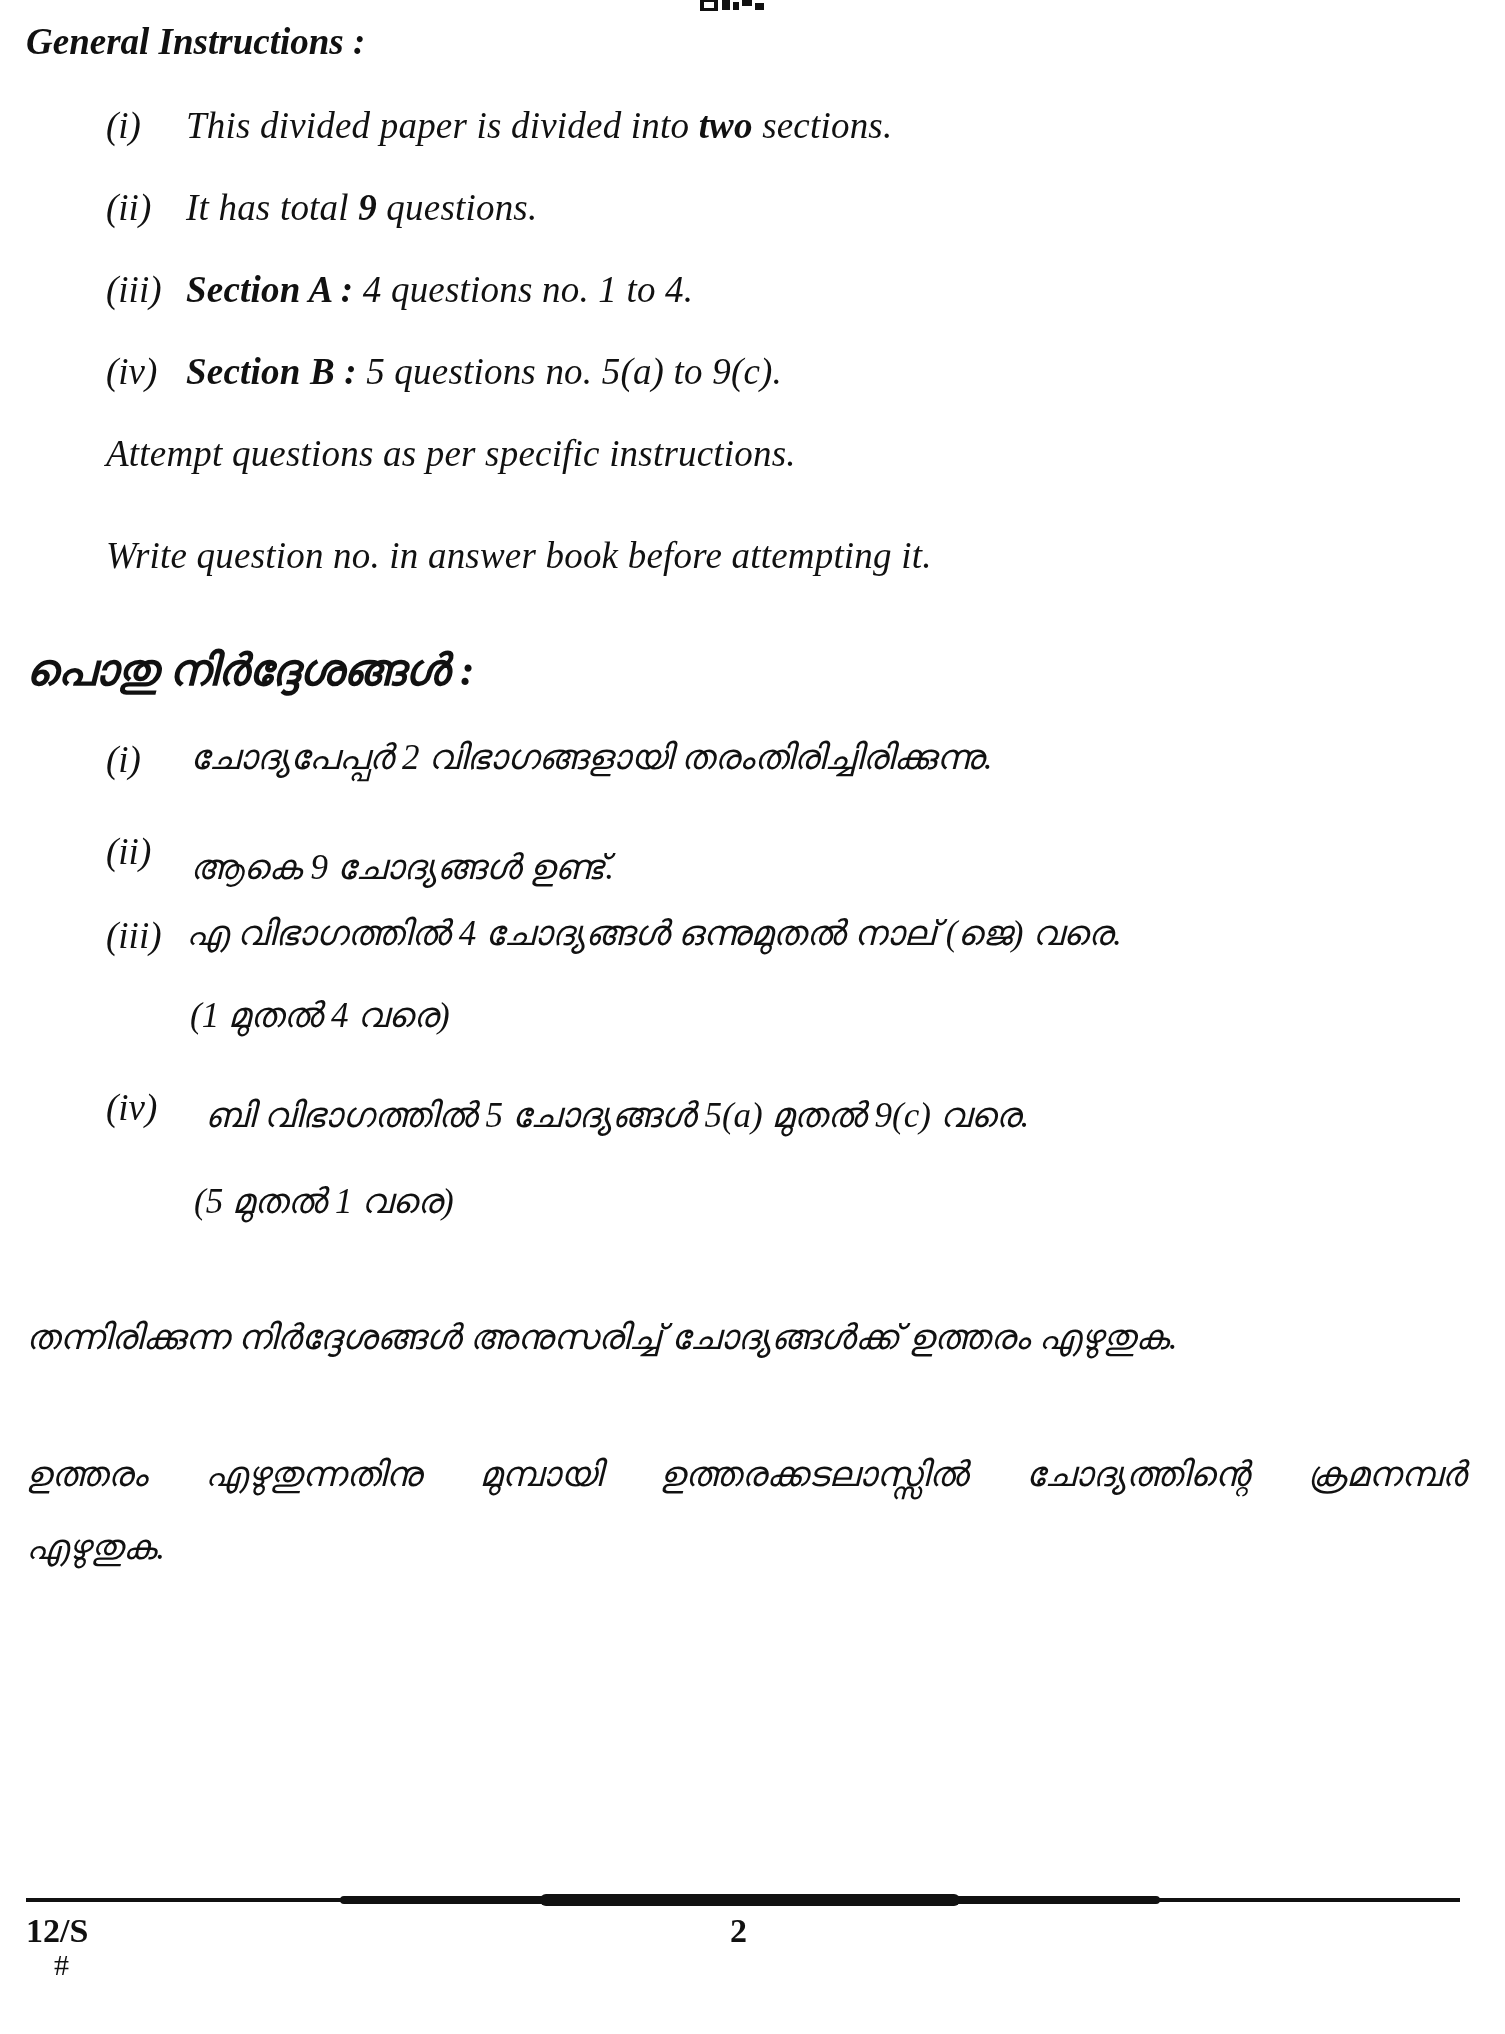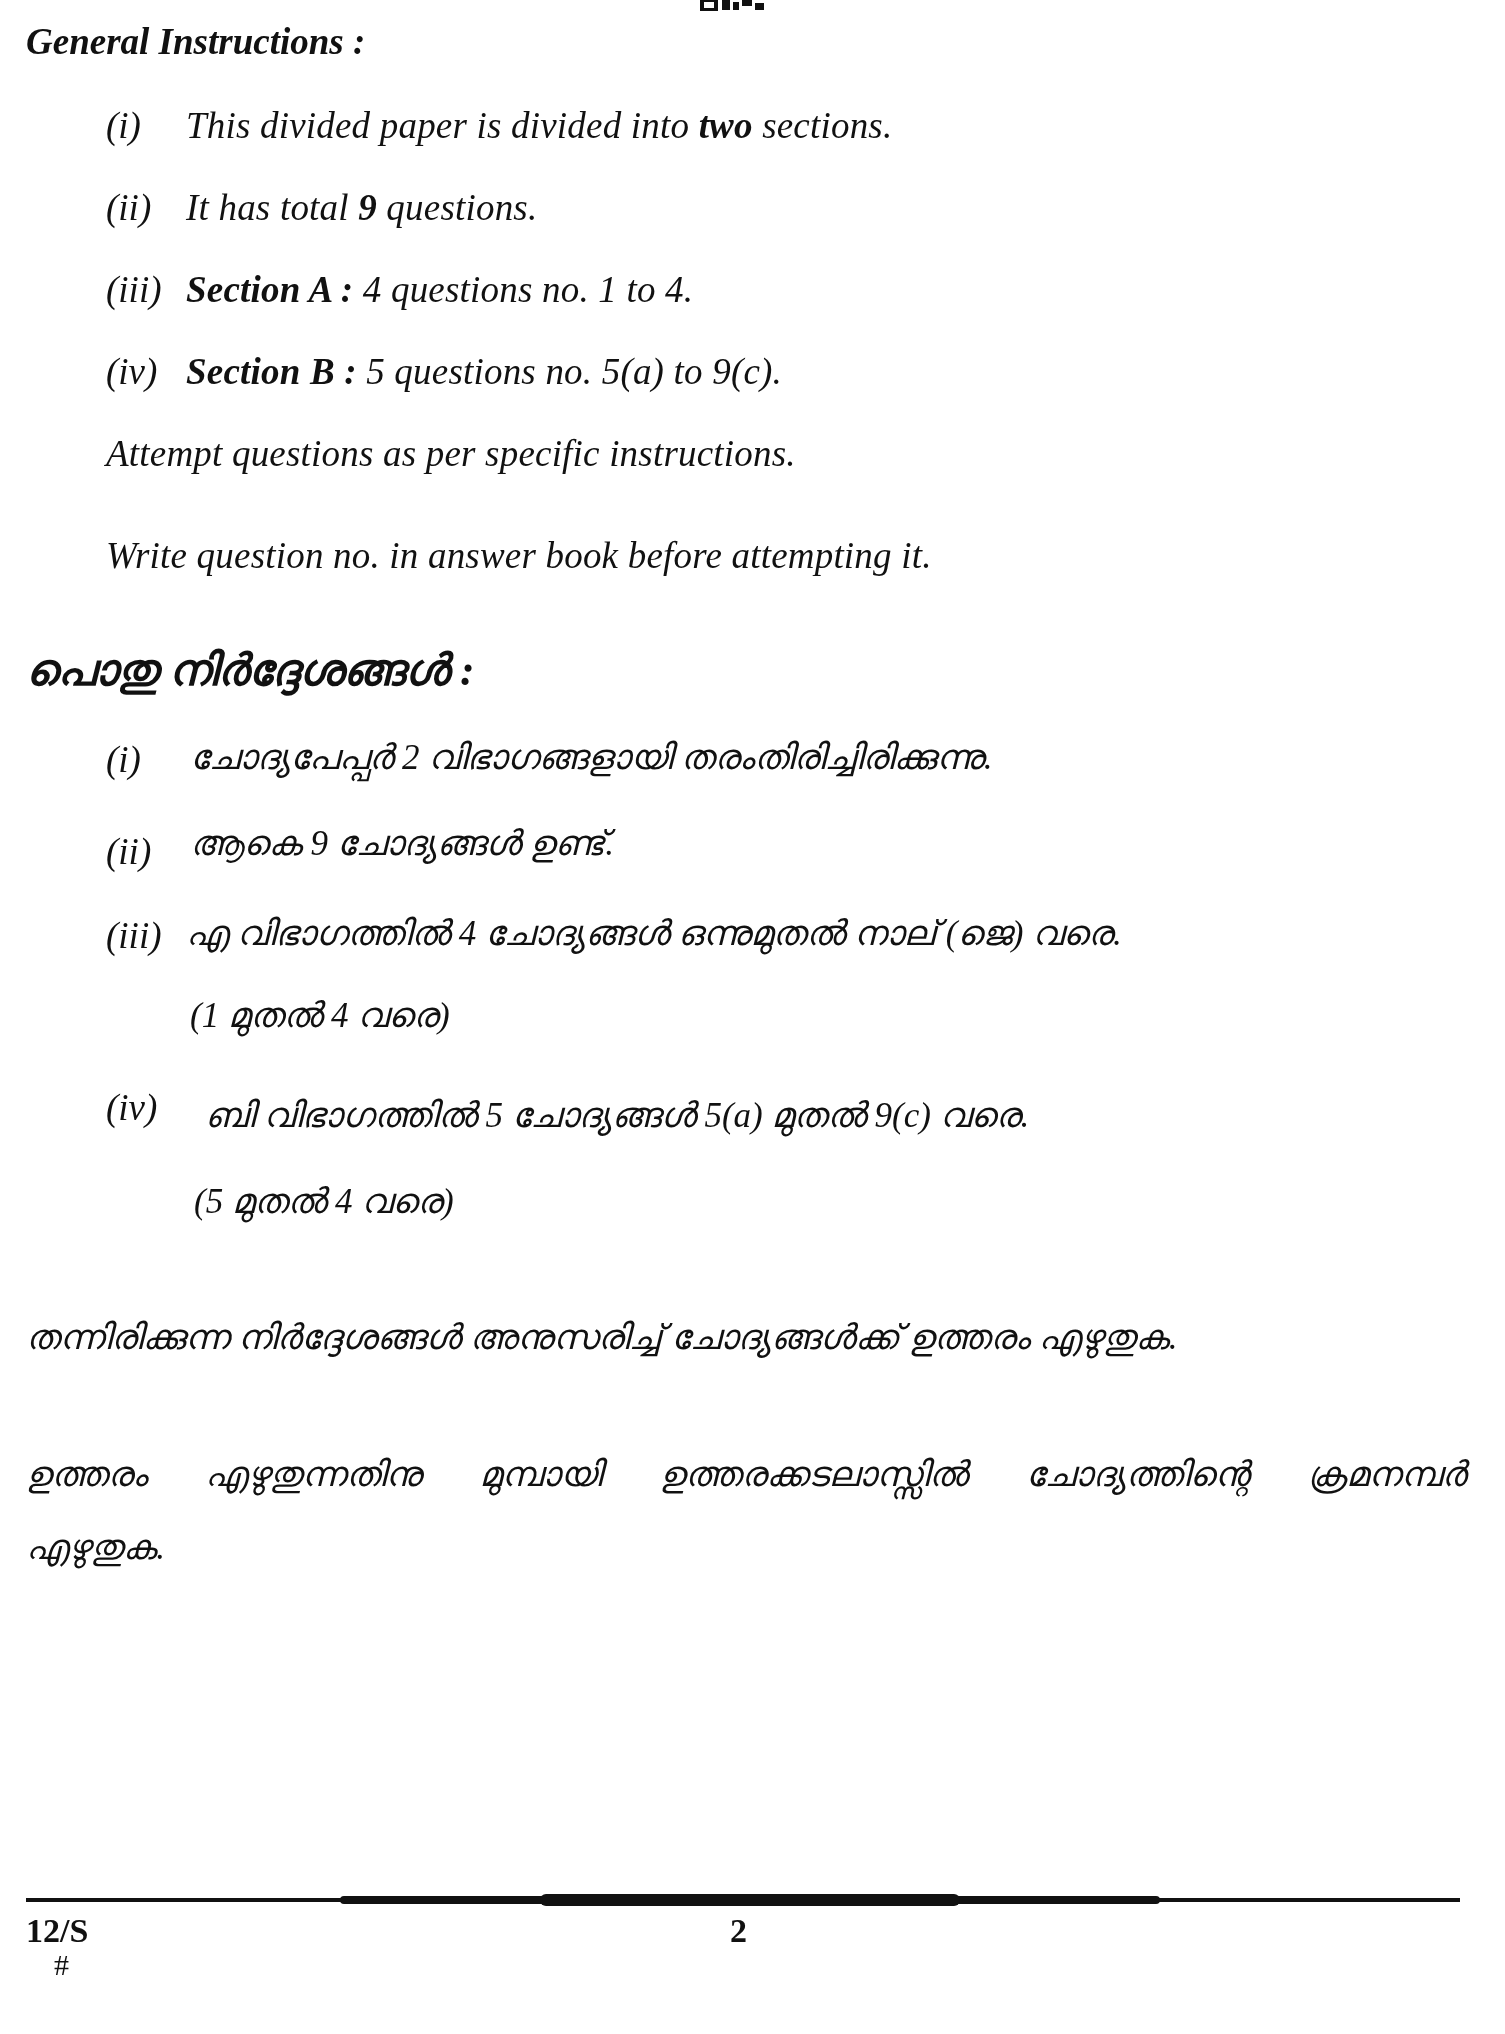--- a/index.html
+++ b/index.html
@@ -58,33 +58,33 @@
 
 <div class="abs ml-head" style="left:26px; top:645px;">പൊതു നിർദ്ദേശങ്ങൾ :</div>
 
 <div>
   <span class="abs num" style="left:106px; top:738px;">(i)</span>
   <span class="abs ml" style="left:190px; top:738px;">ചോദ്യപേപ്പർ 2 വിഭാഗങ്ങളായി തരംതിരിച്ചിരിക്കുന്നു.</span>
 </div>
 
 <div>
   <span class="abs num" style="left:106px; top:830px;">(ii)</span>
-  <span class="abs ml" style="left:190px; top:824px;">ആകെ 9 ചോദ്യങ്ങൾ ഉണ്ട്.</span>
+  <span class="abs ml" style="left:190px; top:848px;">ആകെ 9 ചോദ്യങ്ങൾ ഉണ്ട്.</span>
 </div>
 
 <div>
   <span class="abs num" style="left:106px; top:914px;">(iii)</span>
   <span class="abs ml" style="left:186px; top:914px;">എ വിഭാഗത്തിൽ 4 ചോദ്യങ്ങൾ ഒന്നുമുതൽ നാല് (ജെ) വരെ.</span>
   <span class="abs ml" style="left:190px; top:996px;">(1 മുതൽ 4 വരെ)</span>
 </div>
 
 <div>
   <span class="abs num" style="left:106px; top:1086px;">(iv)</span>
   <span class="abs ml" style="left:205px; top:1086px;margin-top:10px;">ബി വിഭാഗത്തിൽ 5 ചോദ്യങ്ങൾ  5(a) മുതൽ  9(c) വരെ.</span>
-  <span class="abs ml" style="left:194px; top:1182px;">(5 മുതൽ 4 വരെ)</span>
+  <span class="abs ml" style="left:194px; top:1182px;">(5 മുതൽ 1 വരെ)</span>
 </div>
 
 <div class="abs ml" style="left:26px; top:1318px;">തന്നിരിക്കുന്ന നിർദ്ദേശങ്ങൾ അനുസരിച്ച് ചോദ്യങ്ങൾക്ക് ഉത്തരം എഴുതുക.</div>
 
 <div class="abs ml" style="left:26px; top:1455px; width:1440px; text-align:justify; text-align-last:justify;">ഉത്തരം എഴുതുന്നതിനു മുമ്പായി ഉത്തരക്കടലാസ്സിൽ ചോദ്യത്തിന്റെ ക്രമനമ്പർ</div>
 <div class="abs ml" style="left:26px; top:1528px;">എഴുതുക.</div>
 
 <div>
   <div class="rule"></div>
   <div class="rule-mid"></div>

